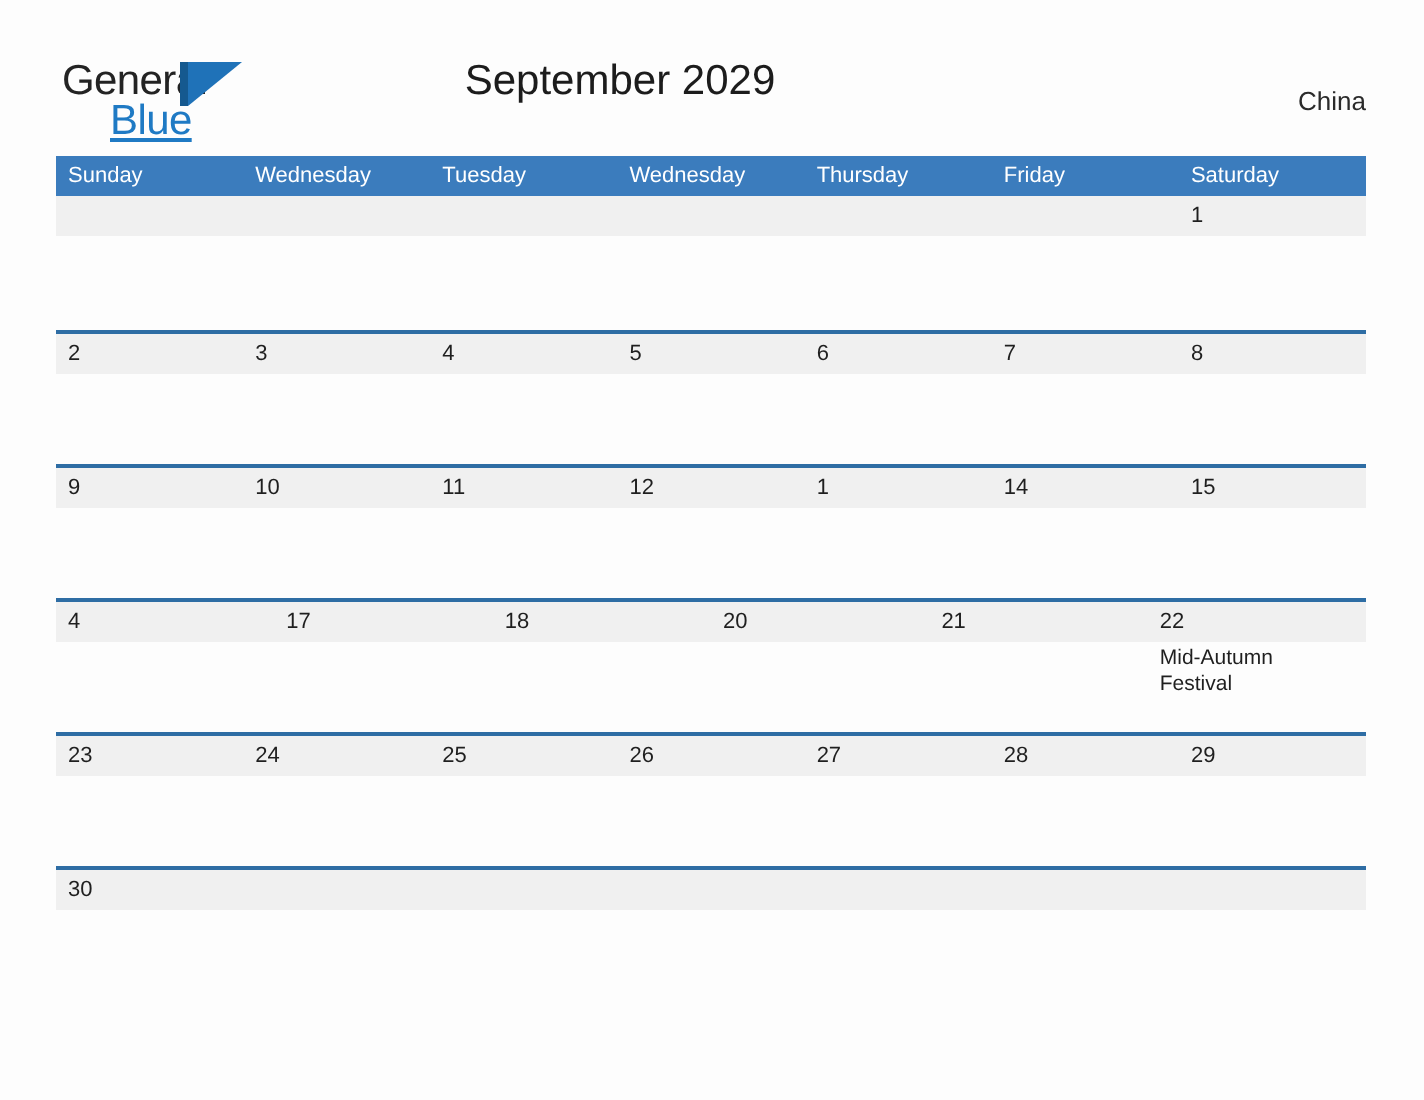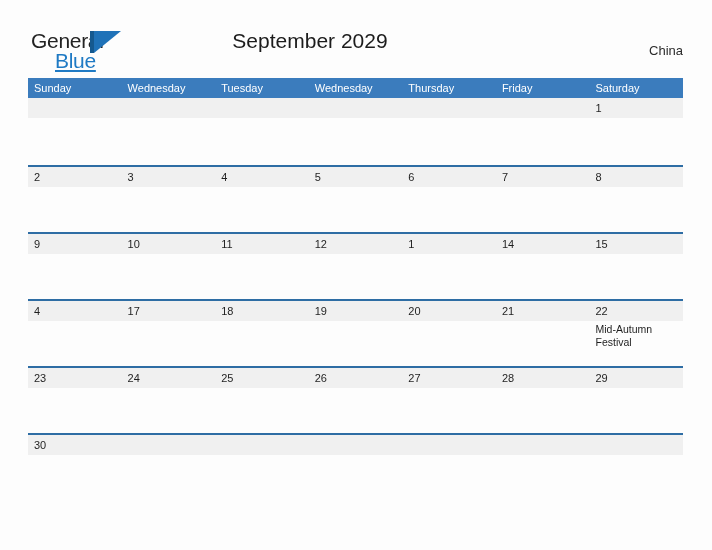--- a/index.html
+++ b/index.html
@@ -318,24 +318,20 @@
           </div>
         <div class="cell">
             <span class="daynum">17</span>
             <span class="event"></span>
           </div>
         <div class="cell">
             <span class="daynum">18</span>
             <span class="event"></span>
           </div>
         <div class="cell">
-            <span class="daynum">19</span>
-            <span class="event"></span>
-          </div>
-        <div class="cell">
             <span class="daynum">20</span>
             <span class="event"></span>
           </div>
         <div class="cell">
             <span class="daynum">21</span>
             <span class="event"></span>
           </div>
         <div class="cell">
             <span class="daynum">22</span>
             <span class="event">Mid-Autumn Festival</span>

